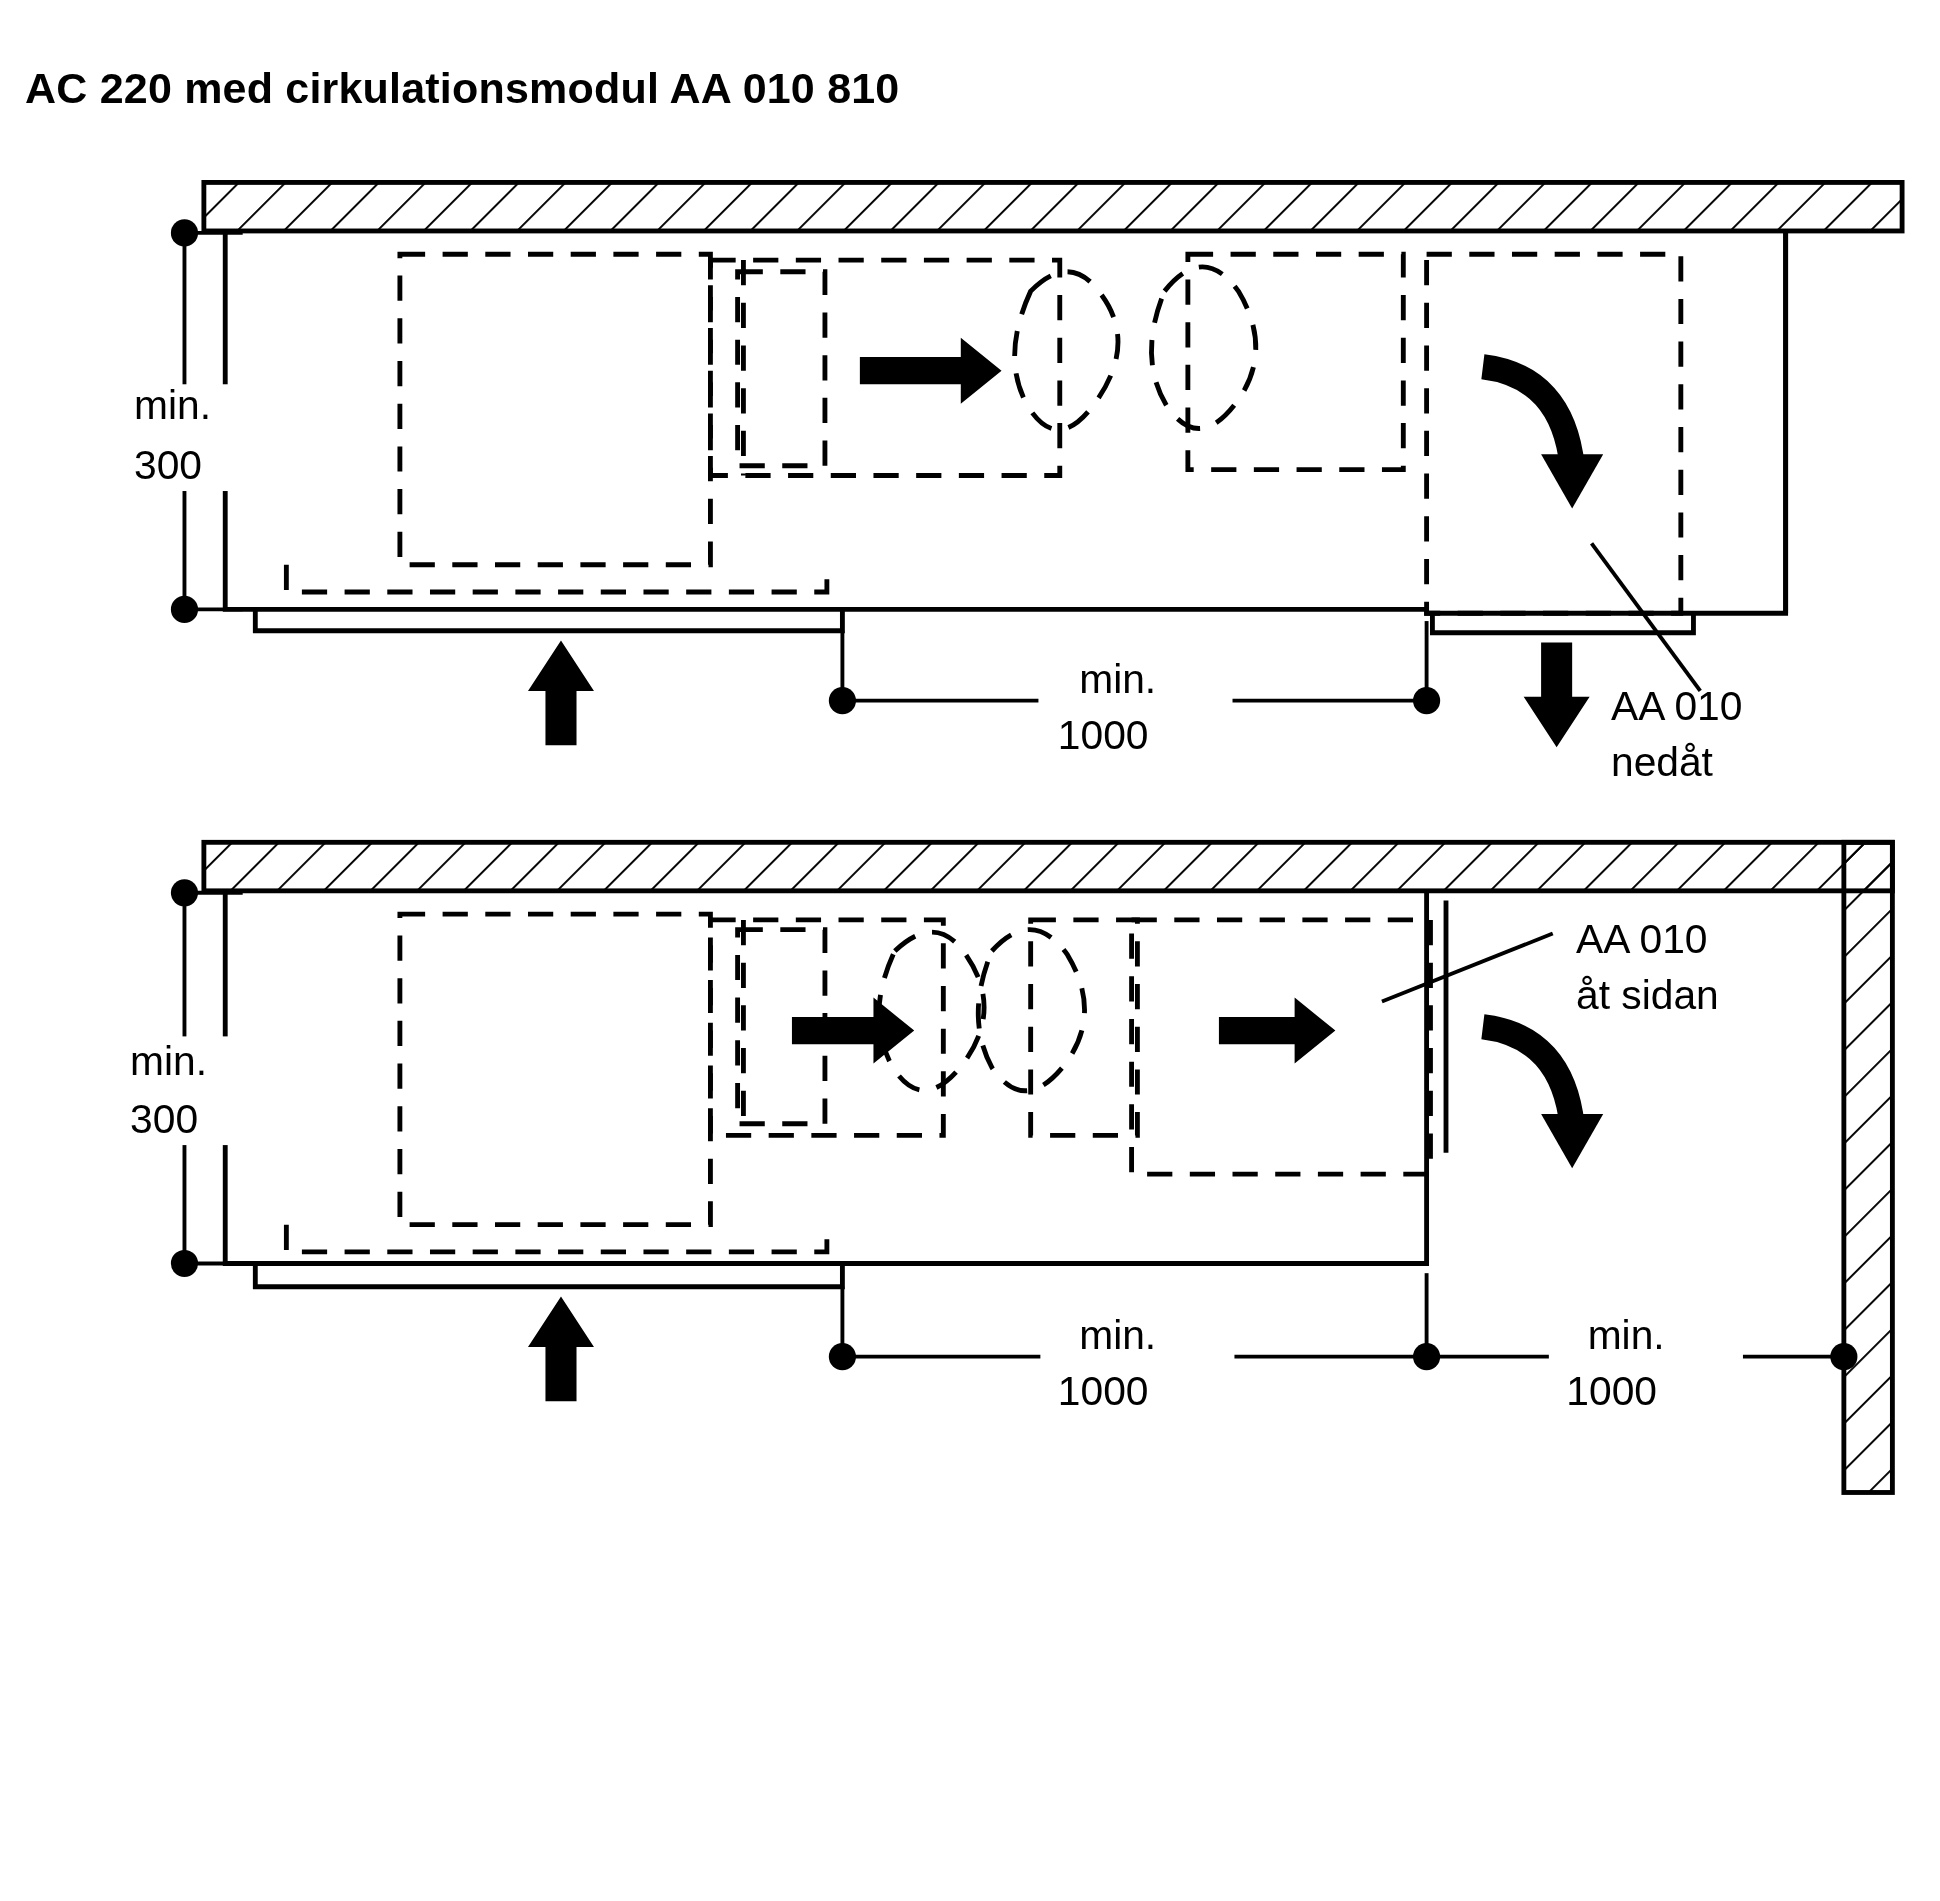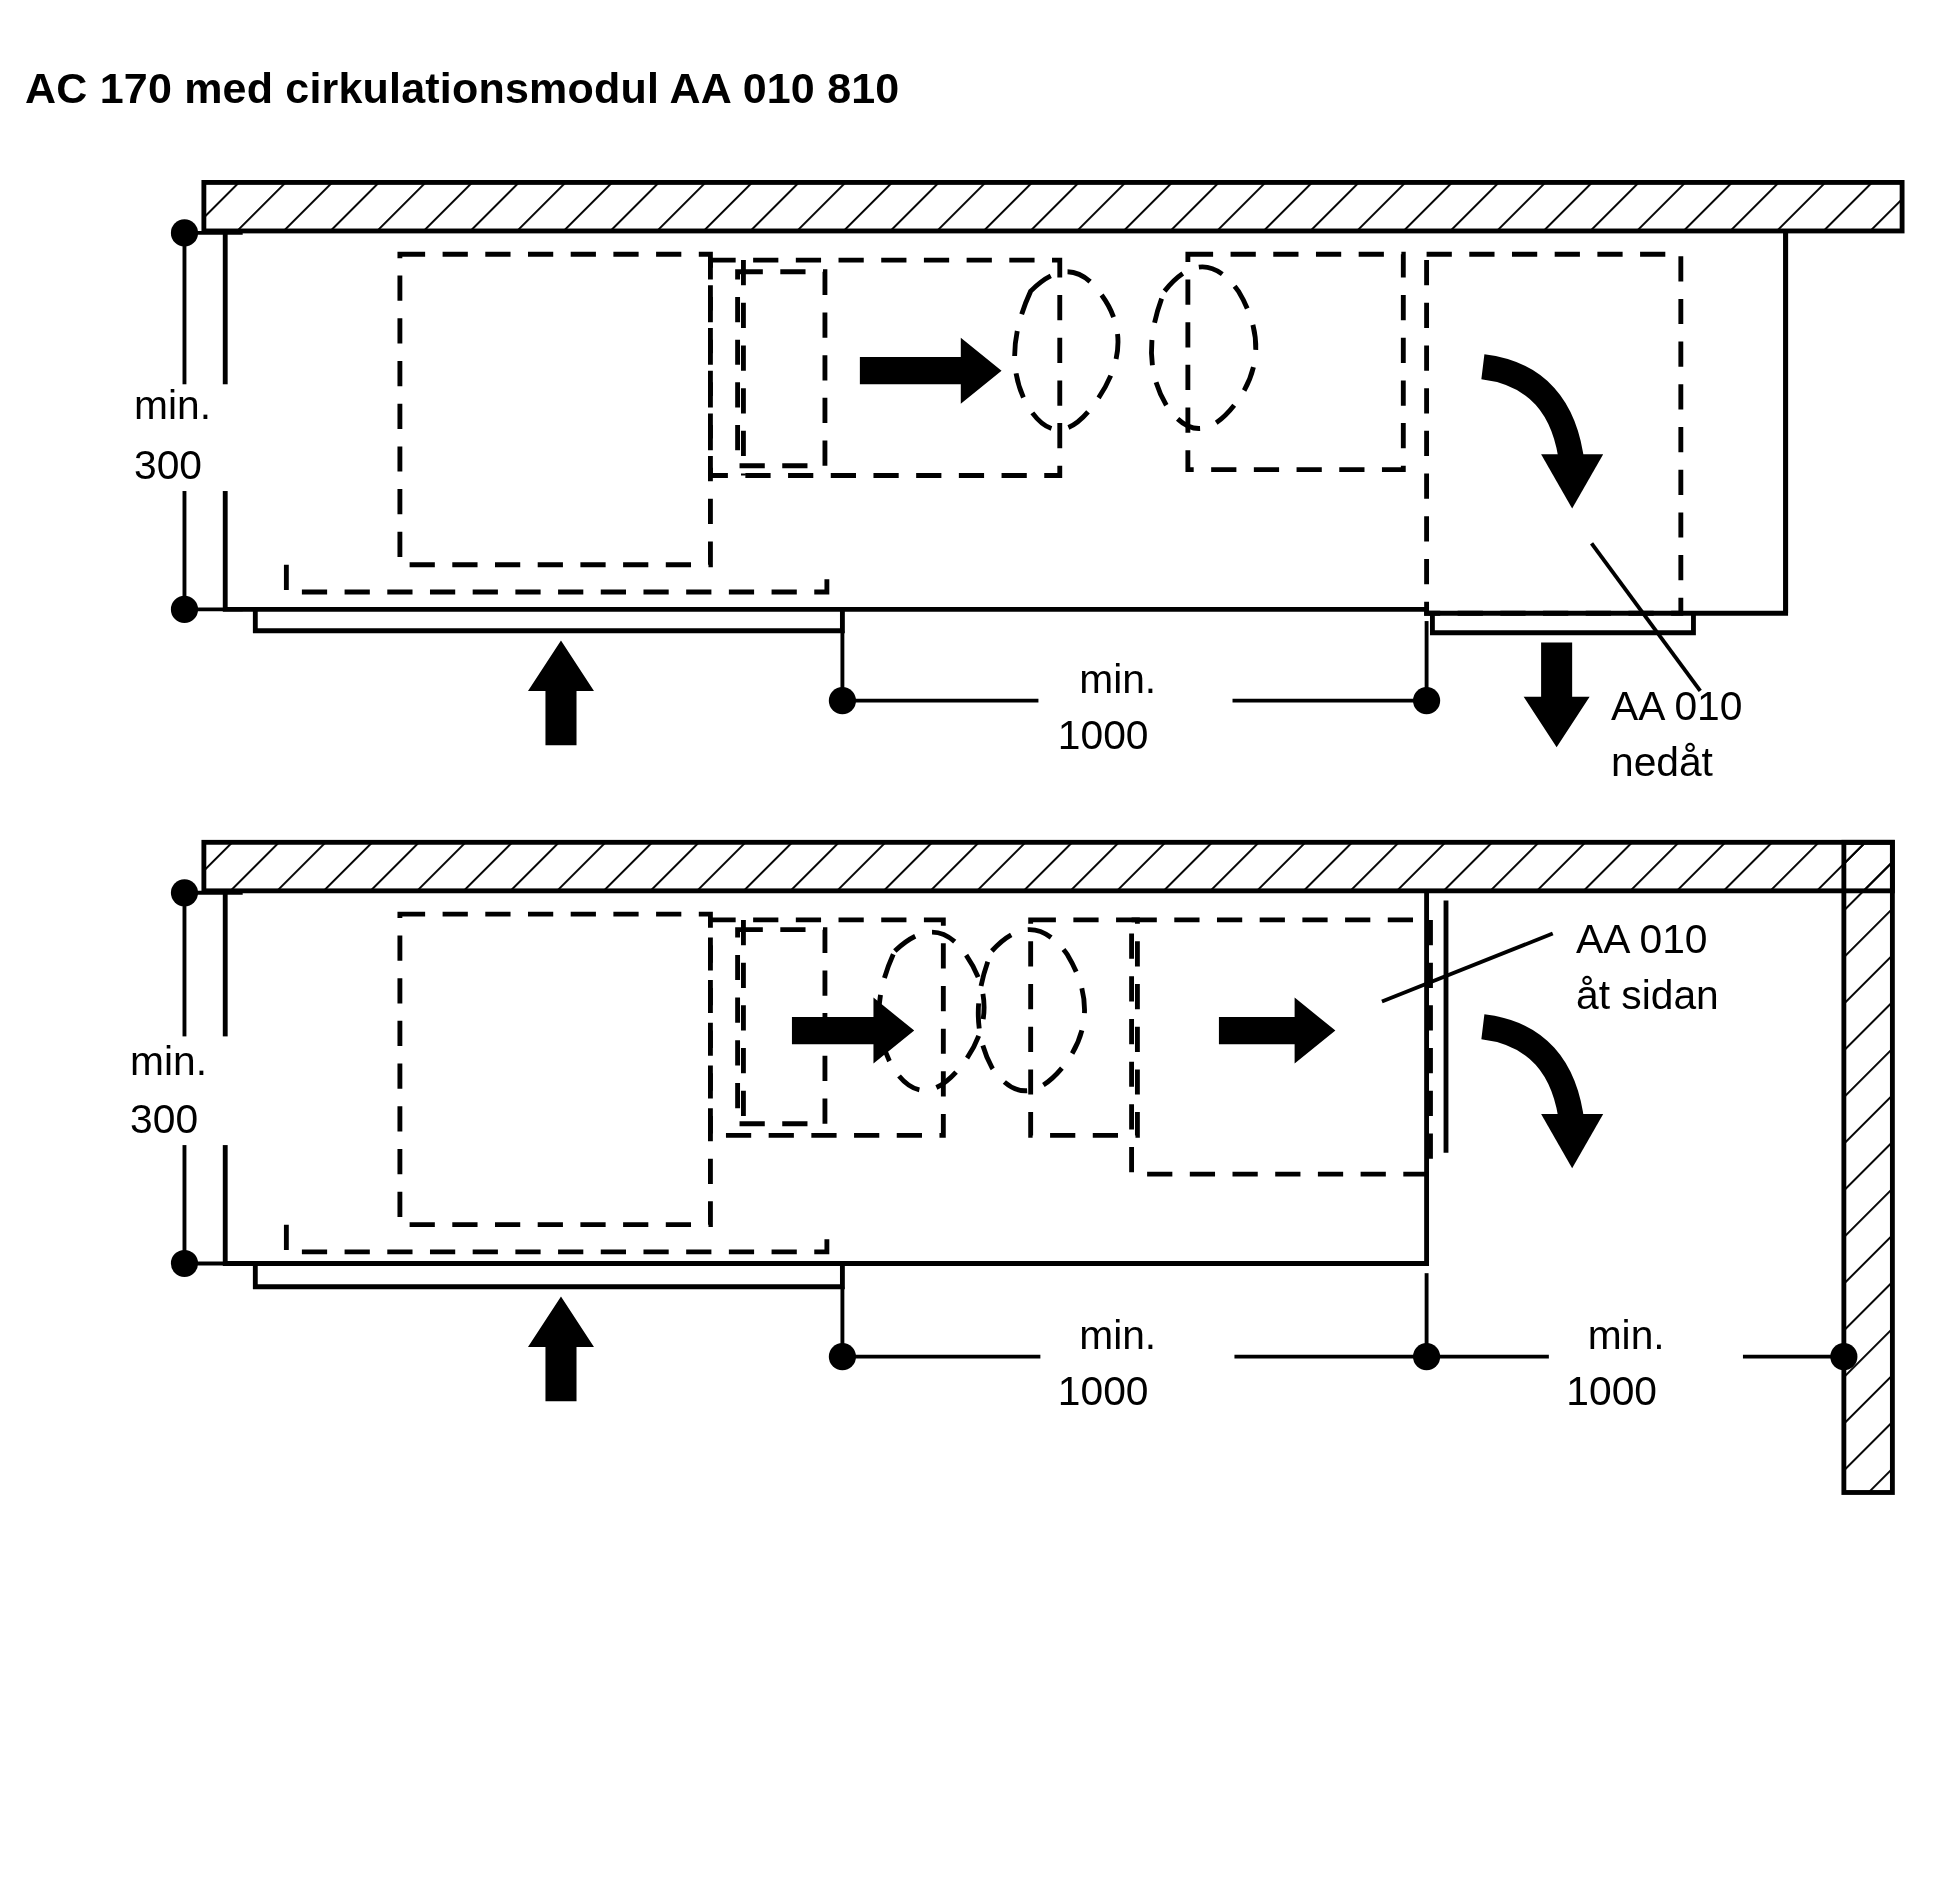--- a/index.html
+++ b/index.html
@@ -34,21 +34,21 @@
   svg { display: block; }
   .lbl {
     font-family: "Liberation Sans", sans-serif;
     font-size: 42px;
     fill: #000000;
   }
 </style>
 </head>
 <body>
 
-<div id="page-title">AC 170 med cirkulationsmodul AA 010 810</div>
+<div id="page-title">AC 220 med cirkulationsmodul AA 010 810</div>
 
 <div class="diagram-wrap">
 <svg width="1941" height="1902" viewBox="0 0 2000 1960" xmlns="http://www.w3.org/2000/svg">
   <defs>
     <pattern id="hatchTop" width="34" height="34" patternUnits="userSpaceOnUse" patternTransform="rotate(45)">
       <line x1="0" y1="0" x2="0" y2="34" stroke="#000" stroke-width="4"></line>
     </pattern>
     <pattern id="hatchRight" width="34" height="34" patternUnits="userSpaceOnUse" patternTransform="rotate(45)">
       <line x1="0" y1="0" x2="0" y2="34" stroke="#000" stroke-width="4"></line>
     </pattern>

